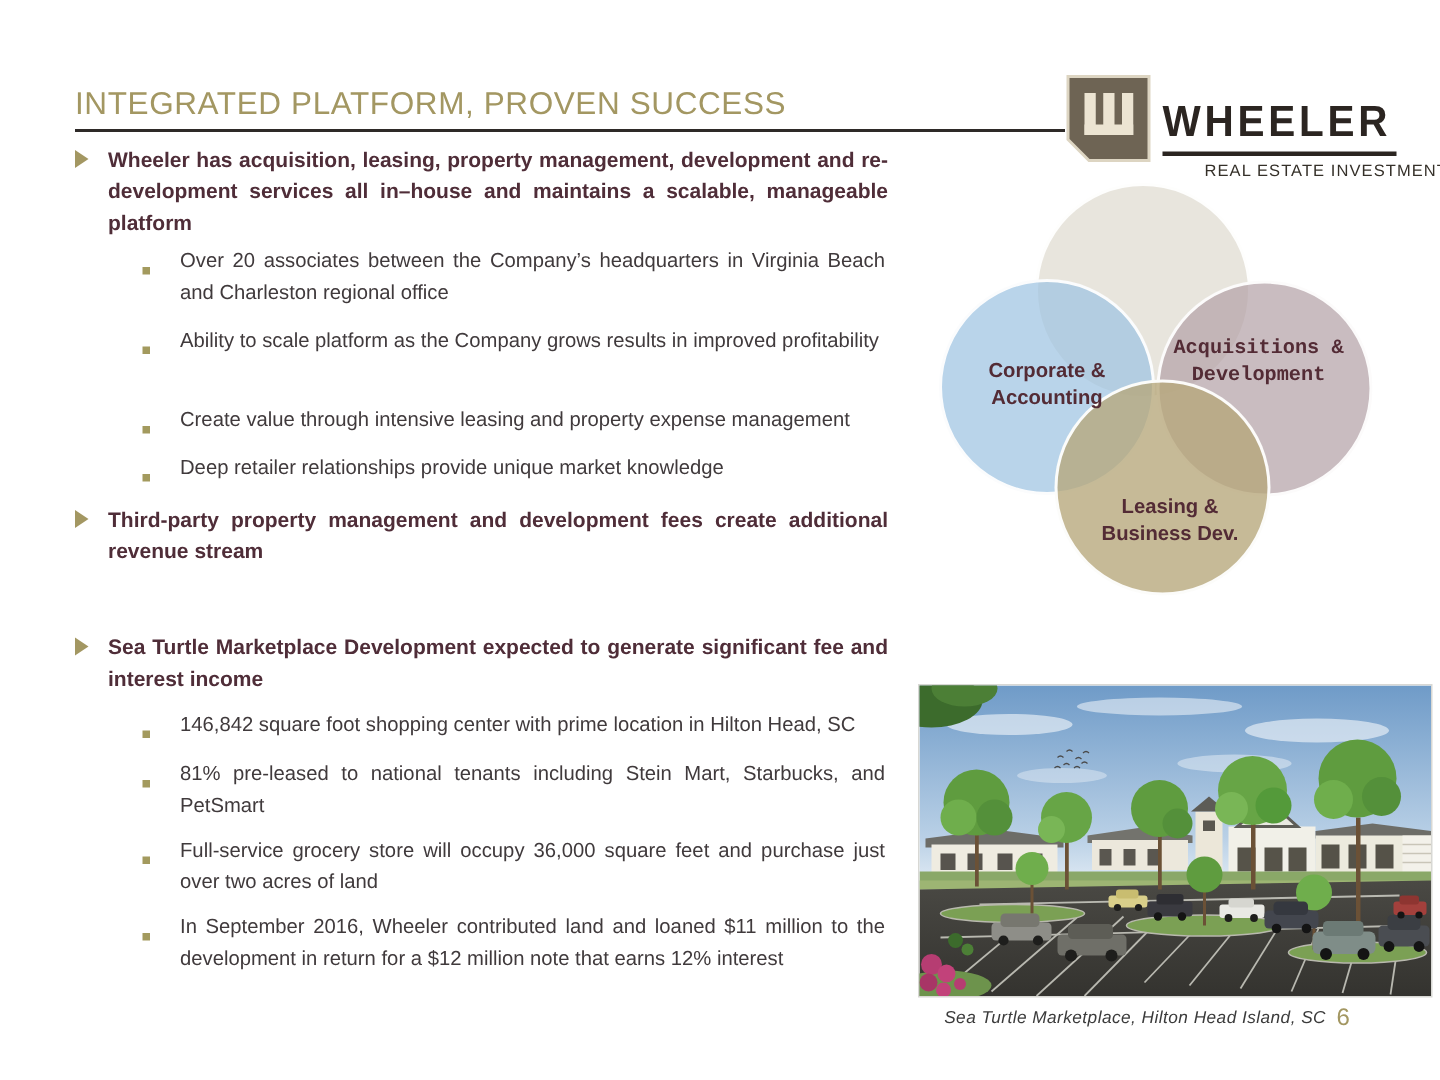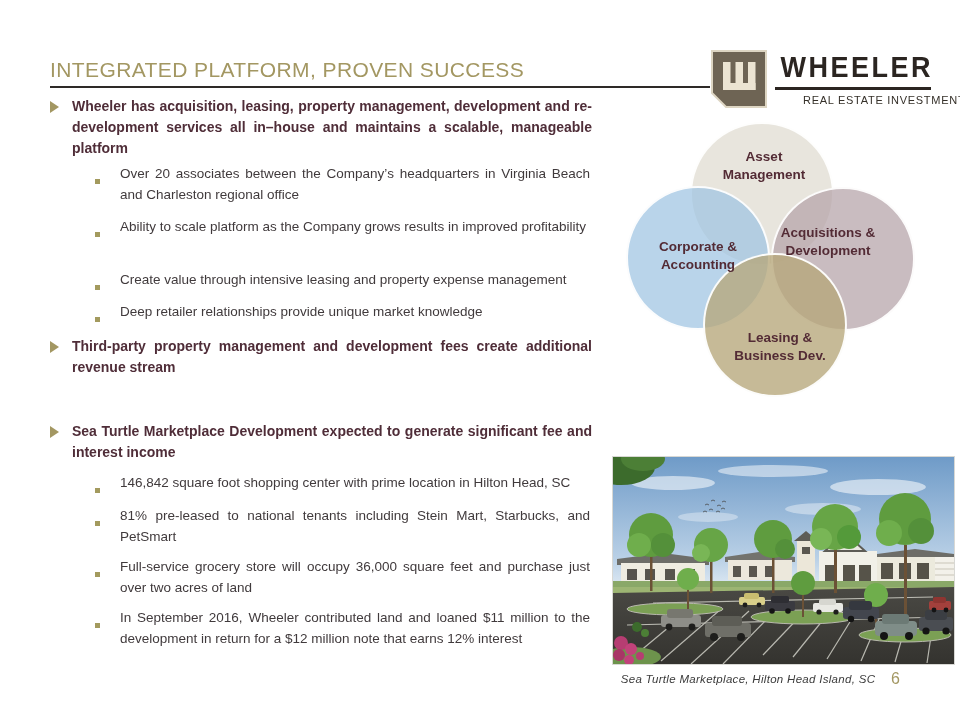--- a/index.html
+++ b/index.html
@@ -9,21 +9,21 @@
 
   
   .title{position:absolute;left:50px;top:58px;width:600px;
          font-size:21px;font-weight:400;letter-spacing:.4px;
          color:#a39762;}
   .title-rule{position:absolute;left:50px;top:86px;width:660px;height:2px;
               background:#2e2a28;}
 
   .logo{position:absolute;left:709px;top:48px;width:225px;height:62px;}
   .logo-mark{position:absolute;left:0;top:1px;}
-  .logo-text{position:absolute;left:66px;top:3px;width:158px;text-align:right;}
+  .logo-text{position:absolute;left:66px;top:17px;width:158px;}
   .logo-wordmark{font-size:27px;font-weight:700;letter-spacing:2.5px;
                  color:#2b2521;transform:scaleY(1.08);transform-origin:top left;
                  white-space:nowrap;}
   .logo-rule{margin-top:5px;width:156px;height:3px;background:#2b2521;}
   .logo-tagline{margin-top:4px;font-size:11px;letter-spacing:.72px;
                 color:#353029;white-space:nowrap;padding-left:28px;}
 
   
   .bullet{position:absolute;display:flex;}
   .bullet p{margin:0;text-align:justify;line-height:21px;}
@@ -44,28 +44,28 @@
            border:2px solid rgba(255,255,255,.95);box-sizing:border-box;}
   .v-asset{left:70px;top:4px;background:rgba(230,227,218,.92);z-index:1;}
   .v-corp{left:6px;top:68px;background:rgba(158,195,226,.72);z-index:2;}
   .v-acq{left:151px;top:69px;background:rgba(180,162,168,.72);z-index:3;}
   .v-lease{left:83px;top:135px;background:rgba(182,166,122,.78);z-index:4;}
   .venn-label{position:absolute;z-index:6;font-size:13.5px;font-weight:700;
               color:#532b35;text-align:center;line-height:18px;
               white-space:pre-line;}
   .vl-asset{left:74px;top:30px;width:140px;}
   .vl-corp{left:8px;top:120px;width:140px;}
-  .vl-acq{left:137px;top:106px;width:142px;}
+  .vl-acq{left:148px;top:106px;width:142px;font-family:Liberation Mono, monospace;}
   .vl-lease{left:90px;top:211px;width:140px;}
 
   
   .figure{position:absolute;left:612px;top:456px;width:341px;height:207px;
           border:1px solid #d8d8d4;box-sizing:content-box;}
   .caption{position:absolute;left:612px;top:673px;width:272px;
-           font-size:11.5px;font-style:italic;color:#3b3b3b;text-align:center;
+           font-size:11.5px;font-style:italic;color:#3b3b3b;text-align:right;
            letter-spacing:.3px;}
   .page-num{position:absolute;left:891px;top:670px;font-size:16px;
             color:#a39762;}
 </style>
 </head>
 <body>
 
 <div class="slide">
 
   <div class="title">INTEGRATED PLATFORM, PROVEN SUCCESS</div>
@@ -133,22 +133,20 @@
   <div class="bullet l2" style="top:607px">
     <span class="sq-box"><span class="sq"></span></span>
     <p>In September 2016, Wheeler contributed land and loaned $11 million to the development in return for a $12 million note that earns 12% interest</p>
   </div>
 
   <div class="venn">
     <div class="vcircle v-asset"></div>
     <div class="vcircle v-corp"></div>
     <div class="vcircle v-acq"></div>
     <div class="vcircle v-lease"></div>
-    <div class="venn-label vl-asset">Asset
-Management</div>
     <div class="venn-label vl-corp">Corporate &amp;
 Accounting</div>
     <div class="venn-label vl-acq">Acquisitions &amp;
 Development</div>
     <div class="venn-label vl-lease">Leasing &amp;
 Business Dev.</div>
   </div>
 
   <svg class="figure" viewBox="0 0 341 207">
     <defs>

